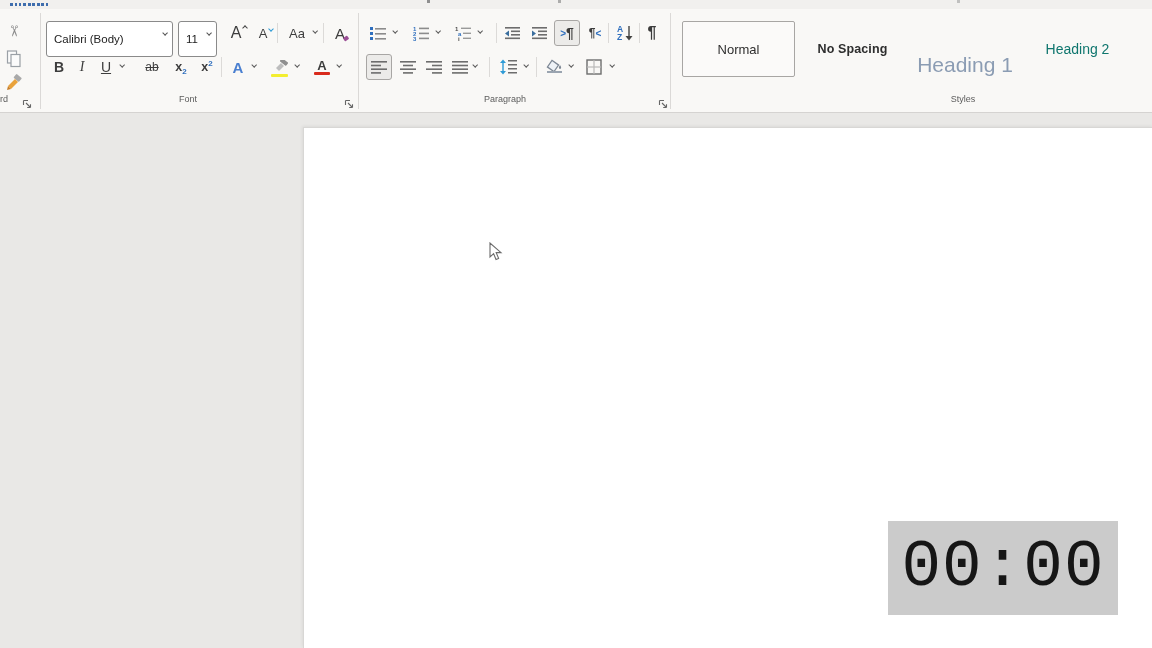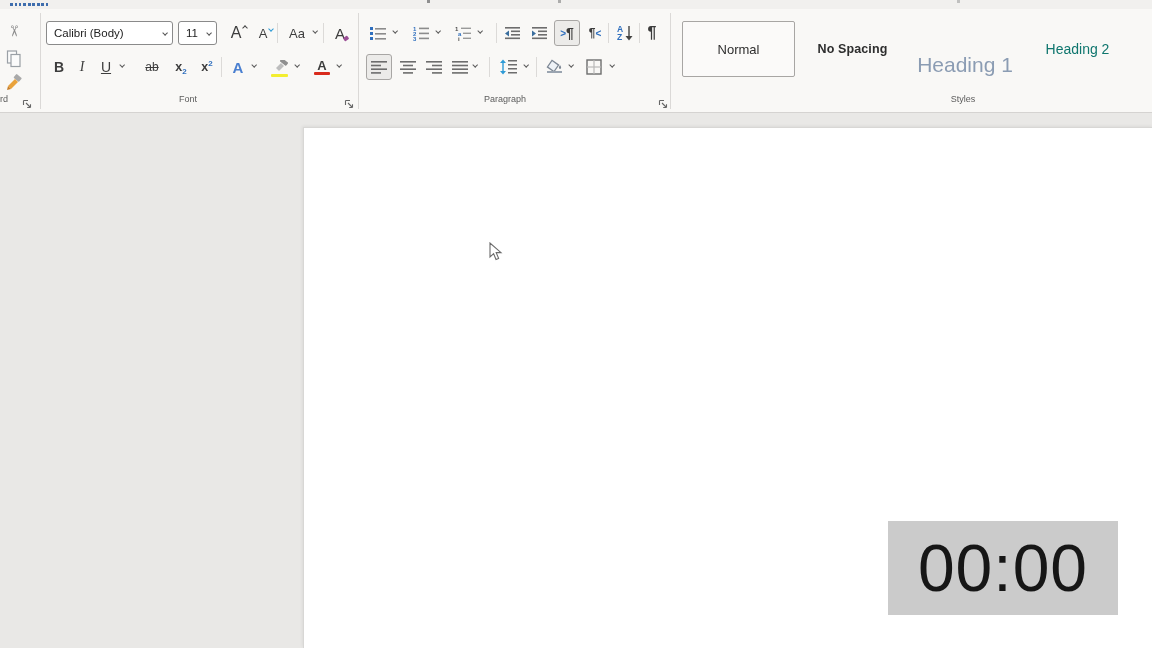--- a/index.html
+++ b/index.html
@@ -20,21 +20,21 @@
   .vdiv { position:absolute; width:1px; background:#dcdad8; }
   .btn { position:absolute; height:24px; display:flex; align-items:center; justify-content:center;
     color:#3d3d3d; font-size:13px; cursor:default; }
   .sel { border:1px solid #a8a6a4; background:#ecebe9; border-radius:3px; }
   .chev { position:absolute; border:solid #5a5a5a; border-width:0 1.3px 1.3px 0;
     padding:1.7px; transform:rotate(45deg); }
   .glabel { position:absolute; top:85px; font-size:9px; color:#5c5c5c; text-align:center; }
   .launcher { position:absolute; top:86px; }
 
   
-  .combo { position:absolute; top:12px; height:24px; border:1px solid #8a8a8a; border-radius:3px;
+  .combo { position:absolute; top:12px; height:36px; border:1px solid #8a8a8a; border-radius:3px;
     background:#fff; display:flex; align-items:center; padding:0 16px 0 7px;
     font-size:11.5px; color:#222; }
   .combo .cchev { position:absolute; right:5px; top:9px; border:solid #555;
     border-width:0 1.2px 1.2px 0; padding:1.6px; transform:rotate(45deg); }
 
   
   .b { font-weight:bold; }
   .i { font-style:italic; font-family:"Liberation Serif", serif; }
   .u { text-decoration:underline; }
   .strike { text-decoration:line-through; font-size:12px; }
@@ -63,21 +63,21 @@
   
   .docarea { position:absolute; left:0; top:114px; width:1152px; height:534px; background:#e9e8e6; }
   .page { position:absolute; left:303px; top:13px; width:850px; height:521px;
     background:#ffffff; border:1px solid #d8d7d5; border-right:none; border-bottom:none;
     box-shadow:-1px -1px 3px rgba(0,0,0,.06); }
 
   
   .timer { position:absolute; left:888px; top:521px; width:230px; height:94px;
     background:#cbcbcb; display:flex; align-items:center; justify-content:center; }
   .timer span { font-size:66px; color:#161616; letter-spacing:1px; line-height:1;
-    font-family:Liberation Sans, sans-serif; }
+    font-family:Liberation Mono, monospace; }
 
   .cursor { position:absolute; left:489px; top:242px; }
 </style>
 </head>
 <body>
 
 <div class="stage">
 
   <div class="tabstrip">
     <div class="tab-indicator"></div>

